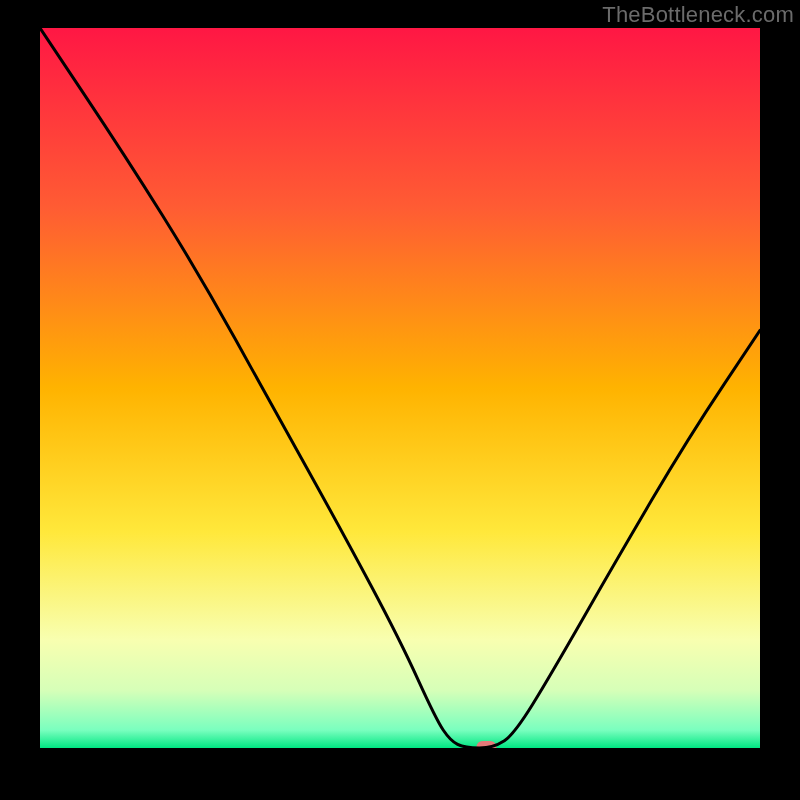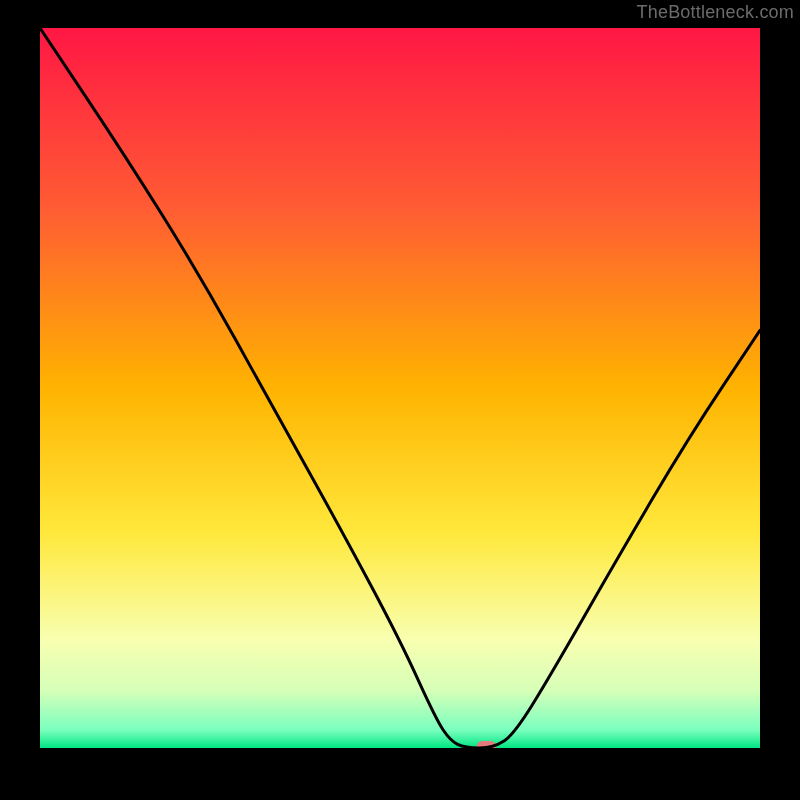--- a/index.html
+++ b/index.html
@@ -9,21 +9,21 @@
     height: 800px;
     background: #000;
     position: relative;
     font-family: Arial, sans-serif;
   }
   .watermark {
     position: absolute;
     top: 2px;
     right: 6px;
     color: #6b6b6b;
-    font-size: 18px;
+    font-size: 22px;
     letter-spacing: 0.2px;
     z-index: 10;
   }
   .plot-container {
     position: absolute;
     left: 40px;
     top: 28px;
     width: 720px;
     height: 720px;
   }

